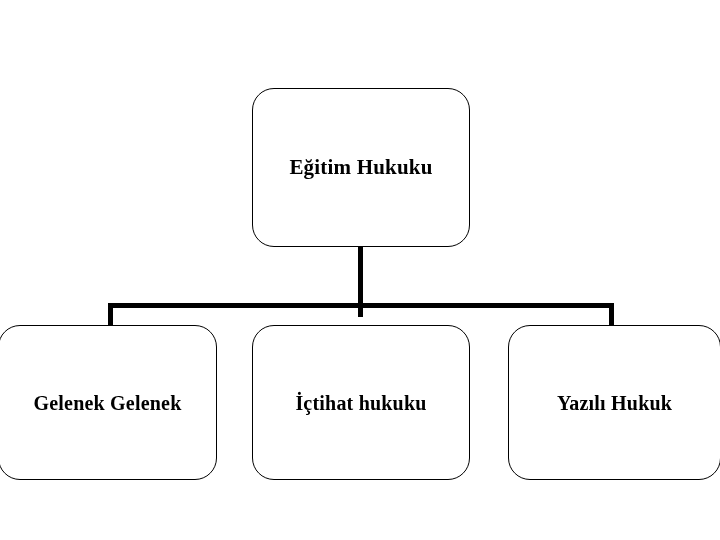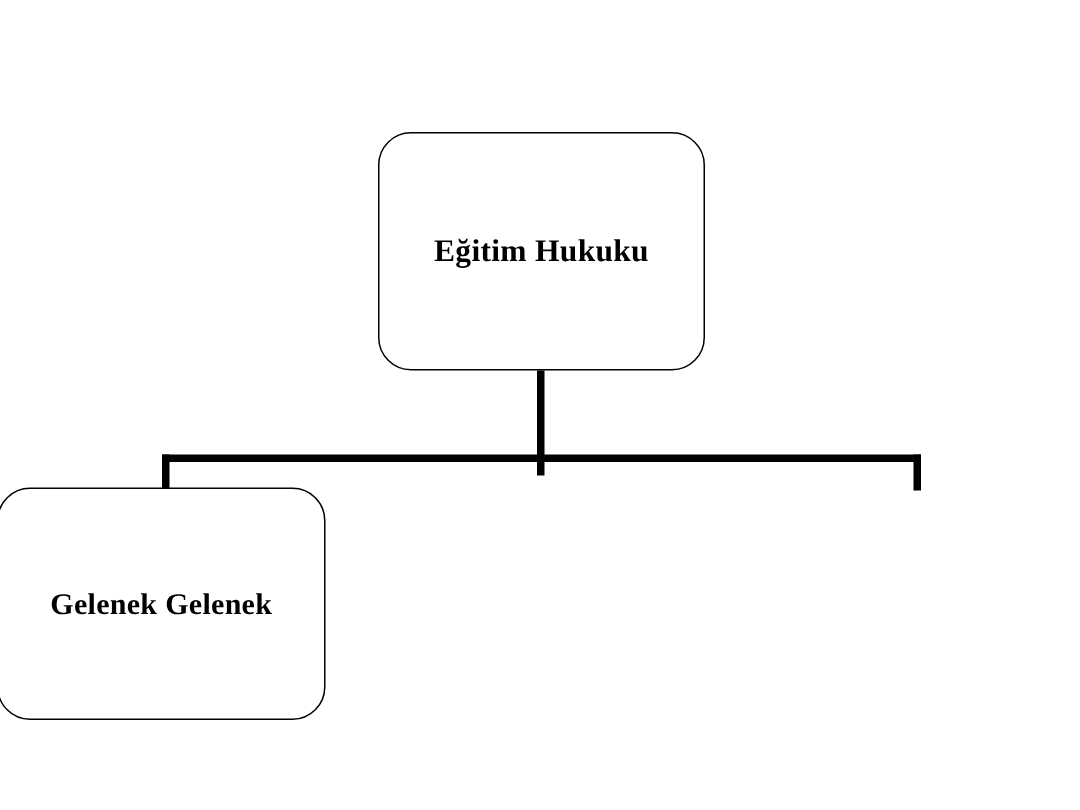--- a/index.html
+++ b/index.html
@@ -112,15 +112,21 @@
 
   <div class="conn conn-v-root"></div>
   <div class="conn conn-h-bus"></div>
   <div class="conn conn-v-left"></div>
   <div class="conn conn-v-right"></div>
 
   <div class="node child" id="node-child-0">
     <span class="node-label">Gelenek Gelenek</span>
   </div>
 
+  <div class="node child" id="node-child-1">
+    <span class="node-label">İçtihat hukuku</span>
+  </div>
 
+  <div class="node child" id="node-child-2">
+    <span class="node-label">Yazılı Hukuk</span>
+  </div>
 
 </div>
 
 </body></html>

